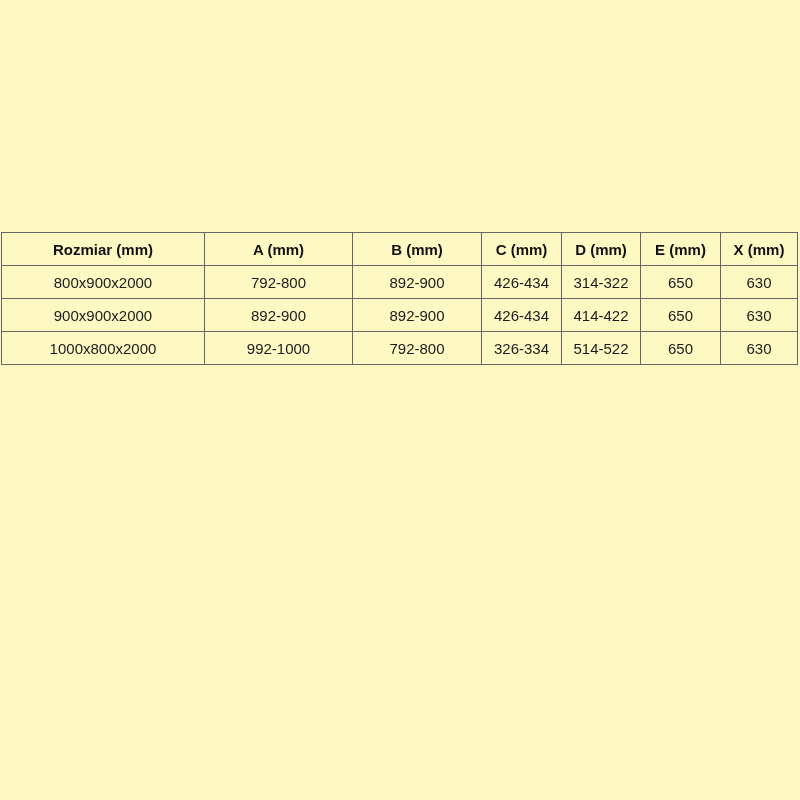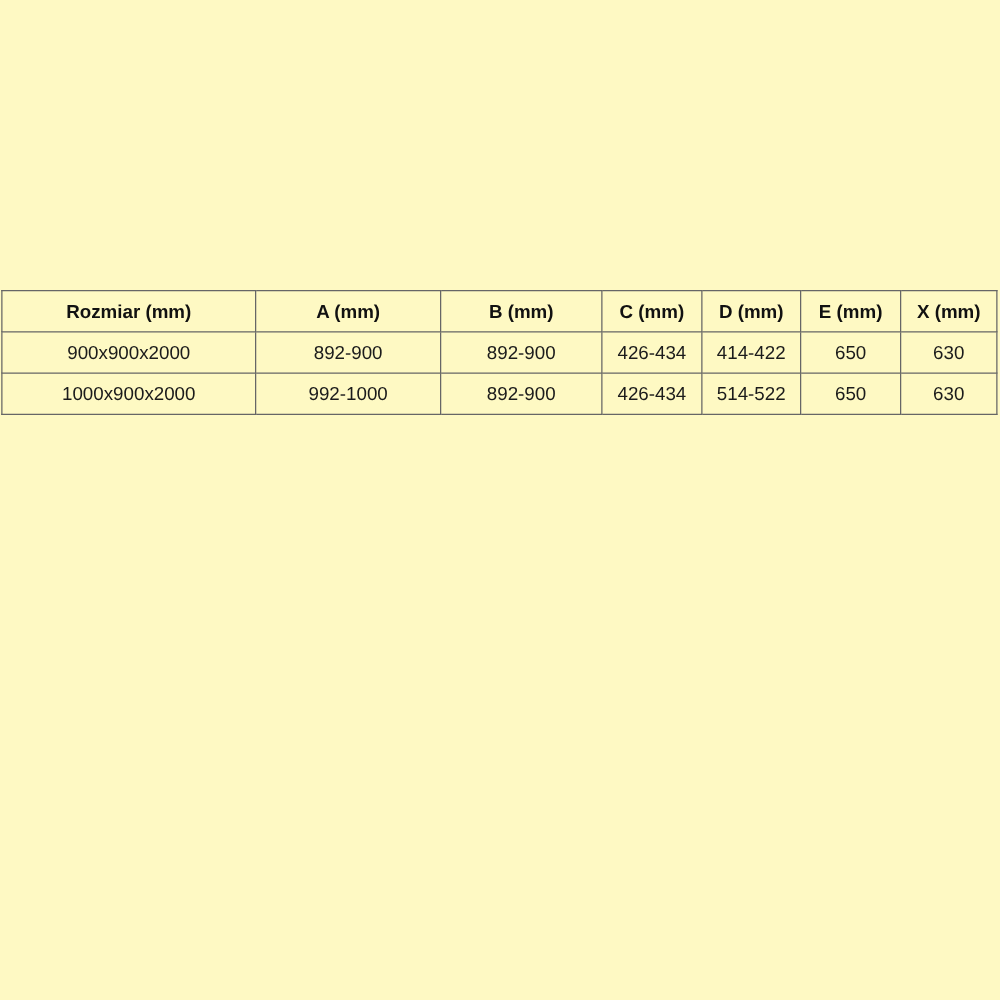--- a/index.html
+++ b/index.html
@@ -65,33 +65,42 @@
           <th>A (mm)</th>
           <th>B (mm)</th>
           <th>C (mm)</th>
           <th>D (mm)</th>
           <th>E (mm)</th>
           <th>X (mm)</th>
         </tr>
       </thead>
       <tbody>
         <tr>
+          <td>800x900x2000</td>
+          <td>792-800</td>
+          <td>892-900</td>
+          <td>426-434</td>
+          <td>314-322</td>
+          <td>650</td>
+          <td>630</td>
+        </tr>
+        <tr>
           <td>900x900x2000</td>
           <td>892-900</td>
           <td>892-900</td>
           <td>426-434</td>
           <td>414-422</td>
           <td>650</td>
           <td>630</td>
         </tr>
         <tr>
-          <td>1000x900x2000</td>
+          <td>1000x800x2000</td>
           <td>992-1000</td>
-          <td>892-900</td>
-          <td>426-434</td>
+          <td>792-800</td>
+          <td>326-334</td>
           <td>514-522</td>
           <td>650</td>
           <td>630</td>
         </tr>
       </tbody>
     </table>
   </div>
 </div>
 
 </body></html>

